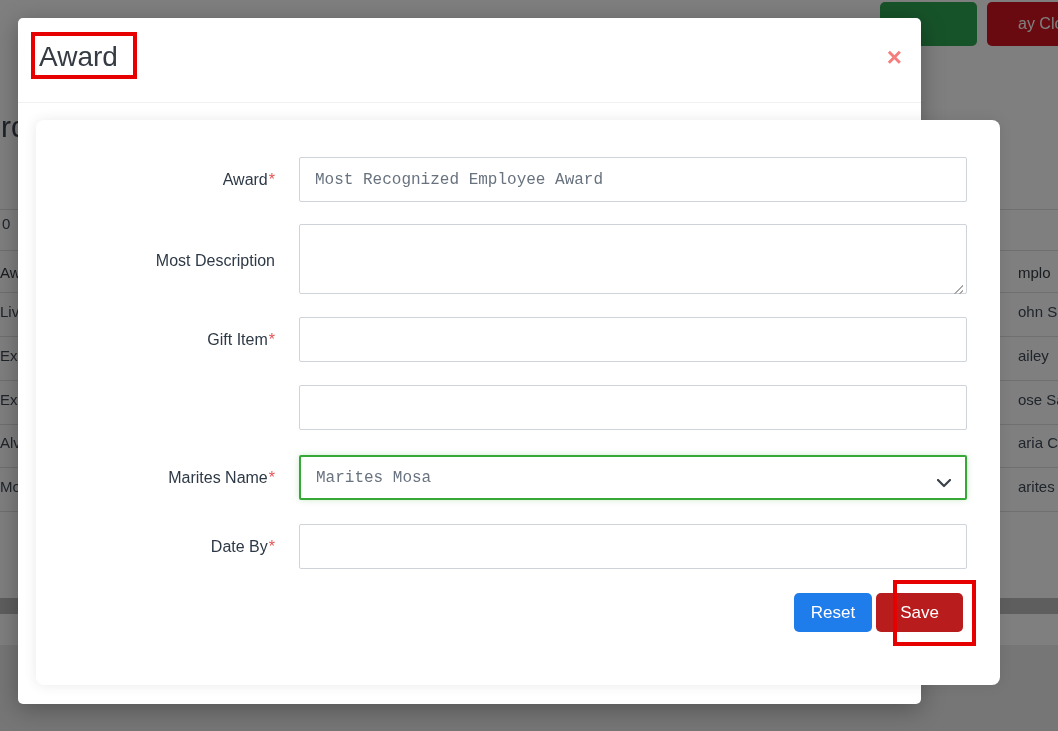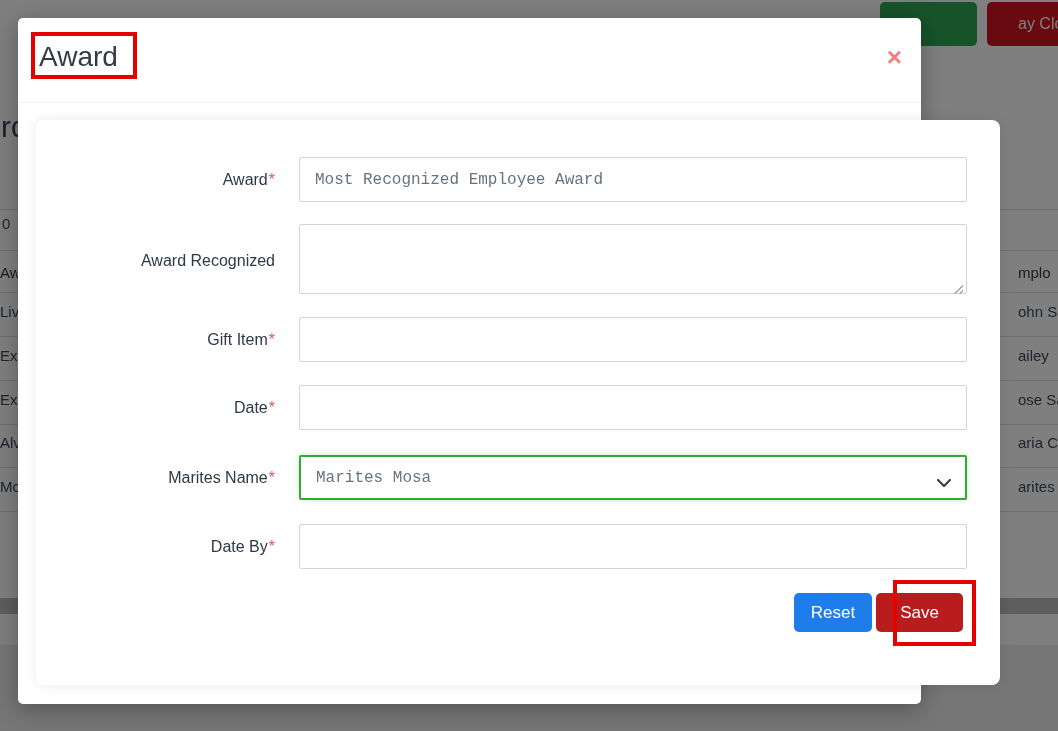--- a/index.html
+++ b/index.html
@@ -110,34 +110,33 @@
   </div>
 
   <div class="card">
 
     <div class="frow" style="top:37px">
       <label class="flabel"><span>Award</span><span class="star">*</span></label>
       <div class="fctrl"><input class="finput" value="Most Recognized Employee Award" style=""></div>
     </div>
 
     <div class="frow row-desc" style="top:106px">
-      <label class="flabel"><span>Award Recognized</span></label>
+      <label class="flabel"><span>Most Description</span></label>
       <div class="fctrl" style="position:absolute;">
         <textarea class="ftextarea" style=""></textarea>
         <span class="resize-grip"></span>
       </div>
     </div>
 
     <div class="frow" style="top:197px">
       <label class="flabel"><span>Gift Item</span><span class="star">*</span></label>
       <div class="fctrl"><input class="finput" value="" style=""></div>
     </div>
 
     <div class="frow" style="top:265px">
-      <label class="flabel"><span>Date</span><span class="star">*</span></label>
       <div class="fctrl"><input class="finput" value="" style=""></div>
     </div>
 
     <div class="frow" style="top:335px">
       <label class="flabel"><span>Marites Name</span><span class="star">*</span></label>
       <div class="fctrl" style="position:absolute;">
         <select class="fselect">
           <option>Marites Mosa</option>
         </select>
         <span class="chev">

